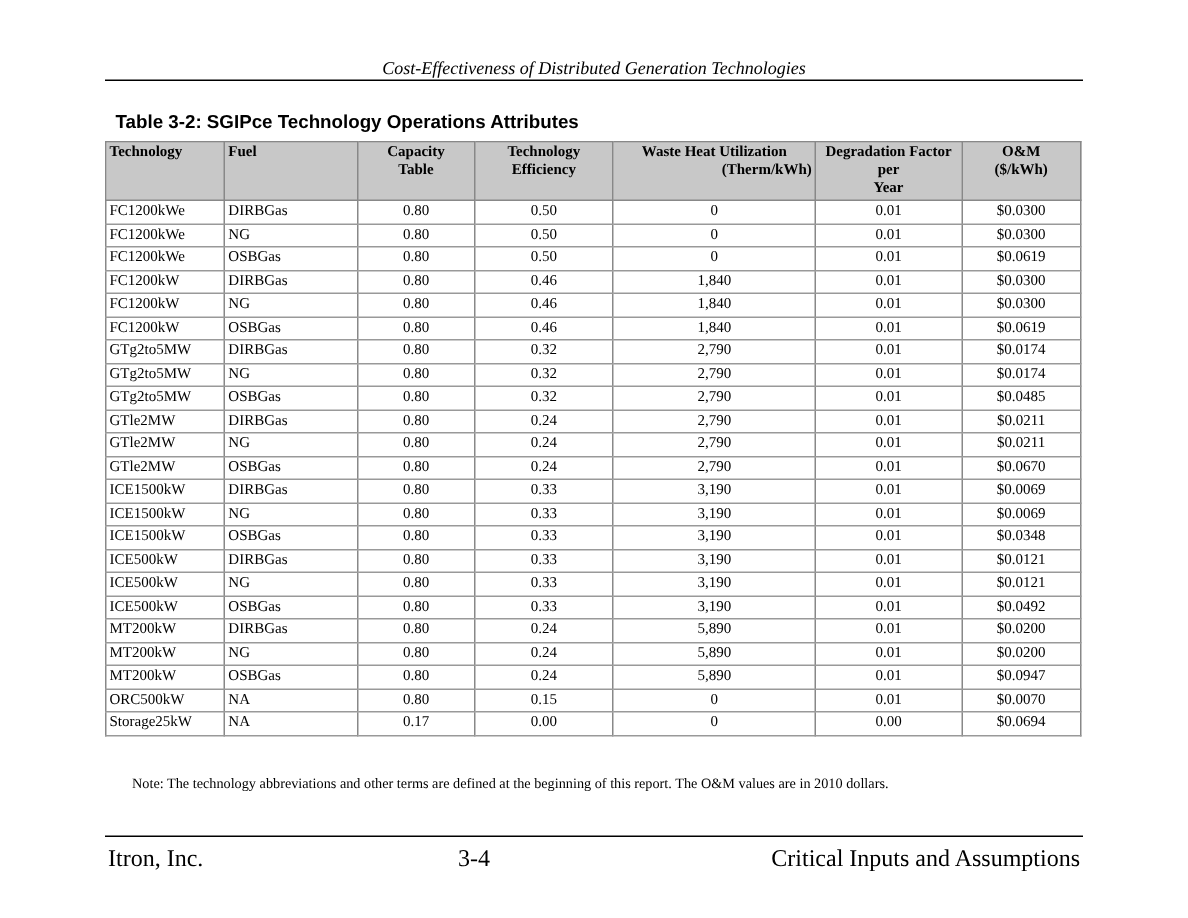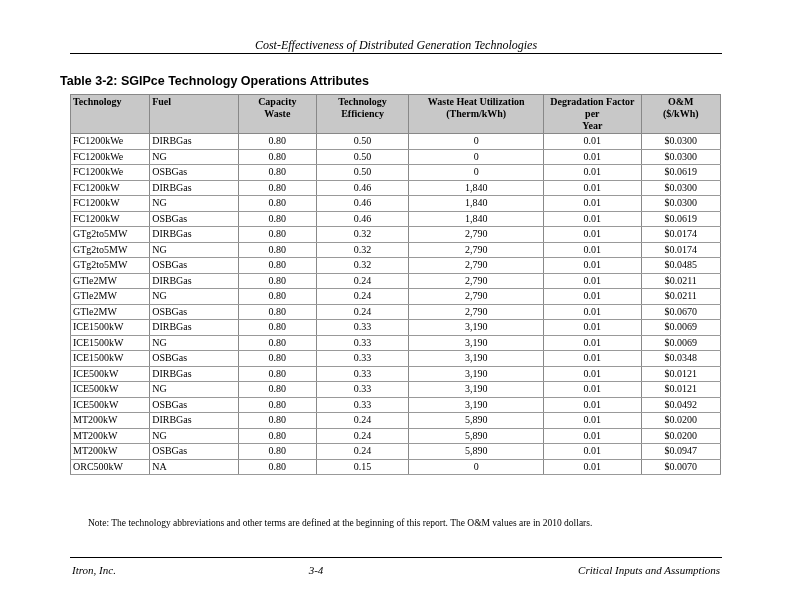--- a/index.html
+++ b/index.html
@@ -1,30 +1,30 @@
 <!DOCTYPE html>
 <html><head>
 <meta charset="utf-8">
 <style>
   html, body { margin: 0; padding: 0; background: #ffffff; }
   body { width: 792px; height: 612px; position: relative; overflow: hidden; font-family: "Liberation Serif", serif; color: #000; }
   .running-head { position: absolute; top: 38px; left: 72px; width: 648px; text-align: center; font-style: italic; font-size: 12px; }
   .head-rule { position: absolute; top: 53px; left: 70px; width: 652px; height: 0; border-top: 1.5px solid #000; }
-  .table-title { position: absolute; top: 74px; left: 60px; font-family: "Liberation Sans", sans-serif; font-weight: bold; font-size: 12.5px; text-align: right; }
+  .table-title { position: absolute; top: 74px; left: 77px; font-family: "Liberation Sans", sans-serif; font-weight: bold; font-size: 12.5px; text-align: right; }
   table.attrs { position: absolute; top: 94px; left: 70px; width: 651px; border-collapse: collapse; font-size: 10px; border: 1.5px solid #333; }
   table.attrs th { background: #c8c8c8; font-weight: bold; font-size: 10px; border: 1px solid #888; padding: 1px 2px; line-height: 12px; vertical-align: top; }
   table.attrs td { border: 1px solid #888; padding: 0 2px; height: 14.5px; line-height: 14px; }
   table.attrs tr.data-row td { border-top: 1px solid #999; border-bottom: 1px solid #999; }
   .l { text-align: left; margin-top: 18px; }
   .c { text-align: center; }
   .wh-head { text-align: center; }
-  .wh-head .sub { display: block; text-align: center; }
+  .wh-head .sub { display: block; text-align: right; }
   .note { position: absolute; top: 518px; left: 88px; font-size: 9.5px; }
   .foot-rule { position: absolute; top: 557px; left: 70px; width: 652px; height: 0; border-top: 1.5px solid #000; }
-  .foot { position: absolute; top: 564px; font-style: italic; font-size: 11px; }
+  .foot { position: absolute; top: 564px; font-size: 16px; }
   .foot-left { left: 72px; }
   .foot-center { left: 0; width: 632px; text-align: center; }
   .foot-right { right: 72px; }
 </style>
 </head>
 <body>
 
 <div class="running-head">Cost-Effectiveness of Distributed Generation Technologies</div>
 <div class="head-rule"></div>
 
@@ -37,21 +37,21 @@
       <col style="width:83px">
       <col style="width:98px">
       <col style="width:145px">
       <col style="width:103px">
       <col style="width:85px">
   </colgroup>
   <thead>
     <tr>
       <th class="l"><span>Technology</span></th>
       <th class="l"><span>Fuel</span></th>
-      <th class="c"><span>Capacity</span><br><span>Waste</span></th>
+      <th class="c"><span>Capacity</span><br><span>Table</span></th>
       <th class="c"><span>Technology</span><br><span>Efficiency</span></th>
       <th class="wh-head"><span>Waste Heat Utilization</span><span class="sub">(Therm/kWh)</span></th>
       <th class="c"><span>Degradation Factor per</span><br><span>Year</span></th>
       <th class="c"><span>O&amp;M</span><br><span>($/kWh)</span></th>
     </tr>
   </thead>
   <tbody id="table-body">
       <tr class="data-row">
         <td class="l">FC1200kWe</td>
         <td class="l">DIRBGas</td>
@@ -243,20 +243,29 @@
       </tr>
       <tr class="data-row">
         <td class="l">ORC500kW</td>
         <td class="l">NA</td>
         <td class="c">0.80</td>
         <td class="c">0.15</td>
         <td class="c">0</td>
         <td class="c">0.01</td>
         <td class="c">$0.0070</td>
       </tr>
+      <tr class="data-row">
+        <td class="l">Storage25kW</td>
+        <td class="l">NA</td>
+        <td class="c">0.17</td>
+        <td class="c">0.00</td>
+        <td class="c">0</td>
+        <td class="c">0.00</td>
+        <td class="c">$0.0694</td>
+      </tr>
     </tbody>
 </table>
 
 <div class="note">Note:  The technology abbreviations and other terms are defined at the beginning of this report.  The O&amp;M values are in 2010 dollars.</div>
 
 <div class="foot-rule"></div>
 <div class="foot foot-left">Itron, Inc.</div>
 <div class="foot foot-center">3-4</div>
 <div class="foot foot-right">Critical Inputs and Assumptions</div>
 

